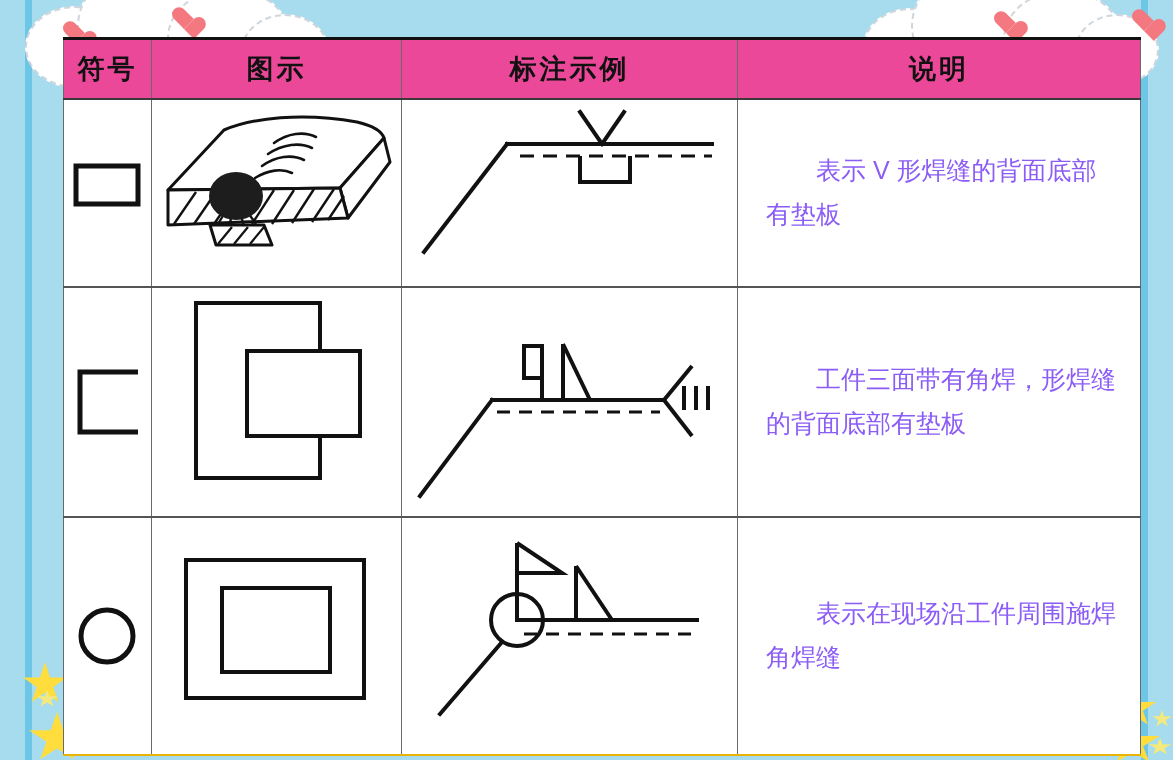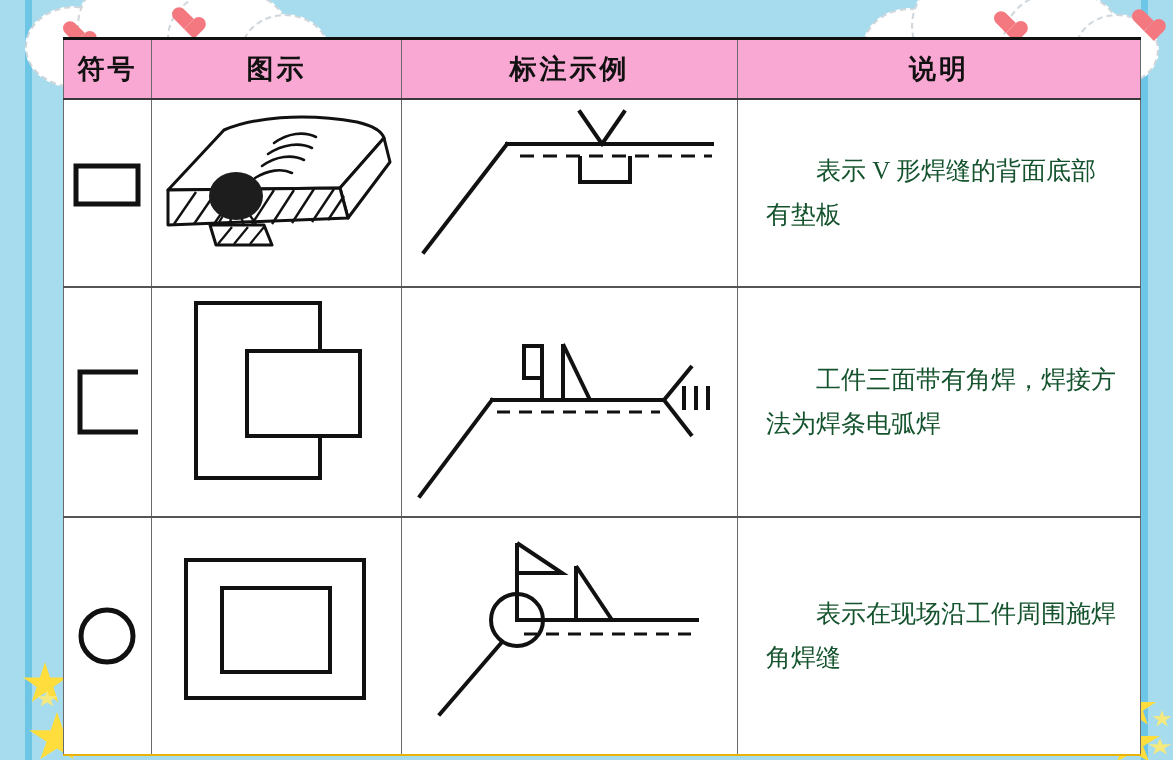--- a/index.html
+++ b/index.html
@@ -87,21 +87,21 @@
     table-layout: fixed;
   }
   table.sym-table th,
   table.sym-table td {
     border: 1px solid #6a6a6a;
     padding: 0;
     vertical-align: middle;
     background: #ffffff;
   }
   table.sym-table thead th {
-    background: #f9a8d4;
+    background: #ec4899;
     font-size: 27px;
     font-weight: bold;
     color: #111;
     height: 58px;
     letter-spacing: 3px;
     font-family: "DejaVu Sans", "Liberation Sans", sans-serif;
     border-top: 3px solid #111;
     border-bottom: 2px solid #3a3a3a;
   }
   table.sym-table tbody tr td { border-bottom: 2px solid #555; }
@@ -114,25 +114,25 @@
 
   .cellbox {
     position: relative;
     width: 100%;
     height: 100%;
   }
 
   .desc-text {
     font-size: 25px;
     line-height: 1.75;
-    color: #14532d;
+    color: #8b5cf6;
     padding: 0 22px 0 28px;
     text-indent: 2em;
     text-align: left;
-    font-family: Liberation Serif, serif;
+    font-family: Liberation Sans, sans-serif;
   }
 
   svg { display: block; }
   .sym-svg { margin: 0 auto; }
 </style>
 </head>
 <body>
 
 <div class="slide-bg">
   <div class="edge-stripe left"></div>
@@ -315,21 +315,21 @@
               <g stroke="#111" stroke-width="4">
                 <line x1="282" y1="98" x2="282" y2="122"></line>
                 <line x1="294" y1="98" x2="294" y2="122"></line>
                 <line x1="306" y1="98" x2="306" y2="122"></line>
               </g>
             </svg>
           </div>
         </td>
 
         <td>
-          <div class="desc-text">工件三面带有角焊，焊接方法为焊条电弧焊</div>
+          <div class="desc-text">工件三面带有角焊，形焊缝的背面底部有垫板</div>
         </td>
       </tr>
 
       <tr style="height:238px;">
         <td>
           <div class="cellbox">
             <svg class="sym-svg" width="88" height="236" viewBox="0 0 88 236">
               <circle cx="43" cy="118" r="26" fill="none" stroke="#111" stroke-width="5"></circle>
             </svg>
           </div>

